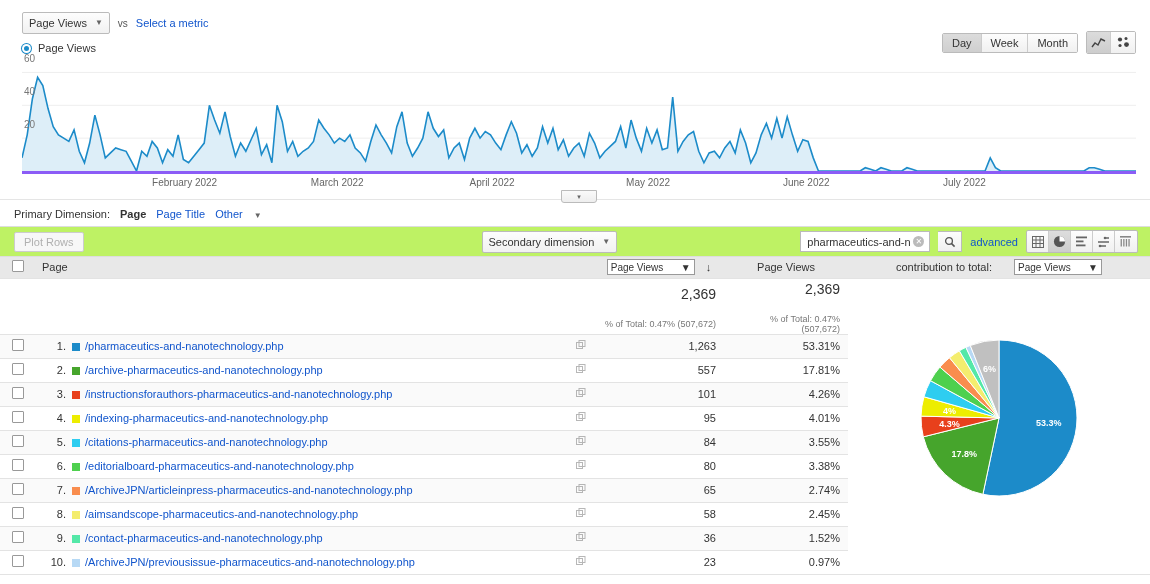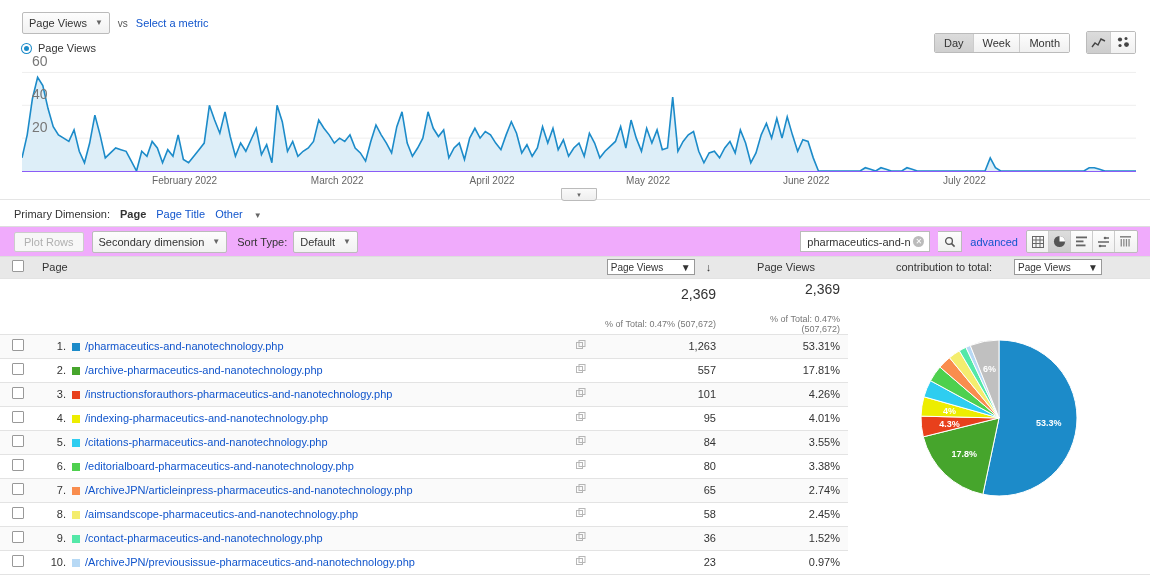--- a/index.html
+++ b/index.html
@@ -65,21 +65,21 @@
   .caret-sm { margin-left: 8px; font-size: 8px; color: #666; line-height: 1; }
   .vs-label { font-size: 10px; color: #555; margin: 0 8px; }
   .link { color: #1155cc; cursor: pointer; font-size: 11px; }
 
   .grpright {
     position: absolute;
     right: 14px;
     top: 31px;
     display: flex;
     align-items: center;
-    gap: 16px;
+    gap: 8px;
   }
   .seg { display: flex; border: 1px solid #bbb; border-radius: 2px; overflow: hidden; }
   .seg div {
     padding: 3px 9px;
     font-size: 11px;
     background: linear-gradient(#fdfdfd,#f0f0f0);
     border-right: 1px solid #ccc;
     color: #333;
     cursor: pointer;
   }
@@ -106,26 +106,26 @@
   }
   .legend-dot {
     width: 9px; height: 9px; border-radius: 50%;
     background: #1c8bc9; margin-right: 7px;
     box-shadow: inset 0 0 0 2px #fff, 0 0 0 1px #1c8bc9;
   }
   .chartwrap { position: relative; height: 115px; margin: 0 14px 0 22px; }
   .chartwrap svg { display: block; }
   .ylab {
     position: absolute; left: 2px;
-    font-size: 14px; color: #777; margin-left: 8px;
+    font-size: 10px; color: #777;
   }
   .xaxis {
     position: relative; height: 20px;
     margin: 0 14px 0 22px;
-    border-top: 1px solid #8b5cf6;
+    border-top: 3px solid #8b5cf6;
   }
   .xtick {
     position: absolute; top: 3px;
     font-size: 10px; color: #666;
     transform: translateX(-50%);
     white-space: nowrap;
   }
   .handle {
     position: absolute; left: 50%; top: 16px;
     transform: translateX(-50%);
@@ -142,28 +142,29 @@
     padding: 8px 0 6px 14px;
     font-size: 11px;
     display: flex; align-items: center; gap: 10px;
     border-top: 1px solid #e5e5e5;
     margin-top: 8px;
   }
   .primdim .lbl { color: #333; }
   .primdim .cur { font-weight: bold; color: #333; }
 
   .toolrow {
-    background: #f0abfc;
+    background: #bef264;
     border-top: 1px solid #ddd;
     border-bottom: 1px solid #ddd;
     height: 31px;
     display: flex;
     align-items: center;
     padding: 0 12px 0 14px;
     position: relative;
+    justify-content: space-between;
   }
   .btn-disabled {
     border: 1px solid #ccc; border-radius: 2px;
     background: #f7f7f7;
     color: #b0b0b0;
     font-size: 11px;
     padding: 3px 9px;
     cursor: default;
   }
   .sortlabel { font-size: 11px; color: #333; margin: 0 6px 0 10px; }

